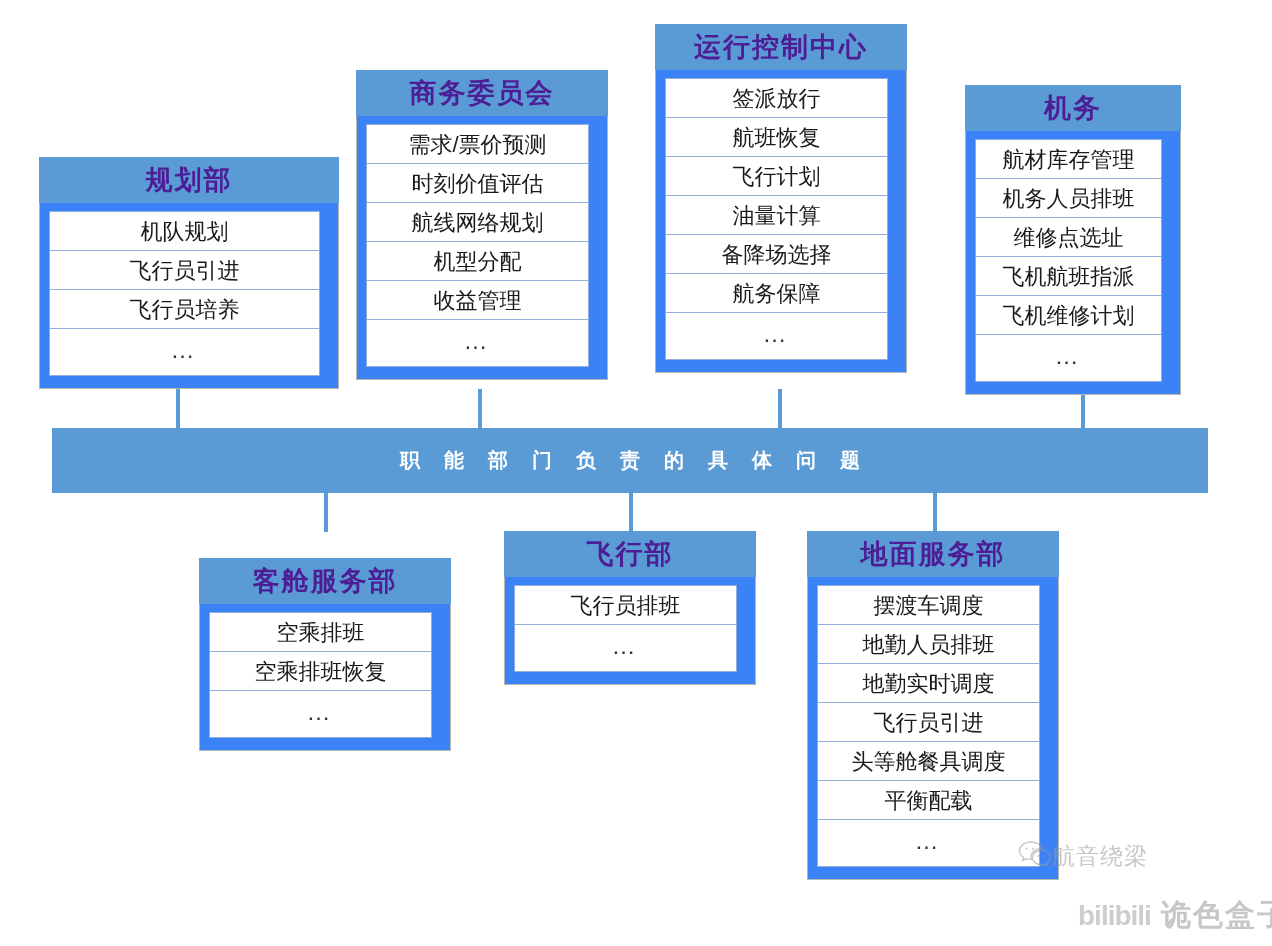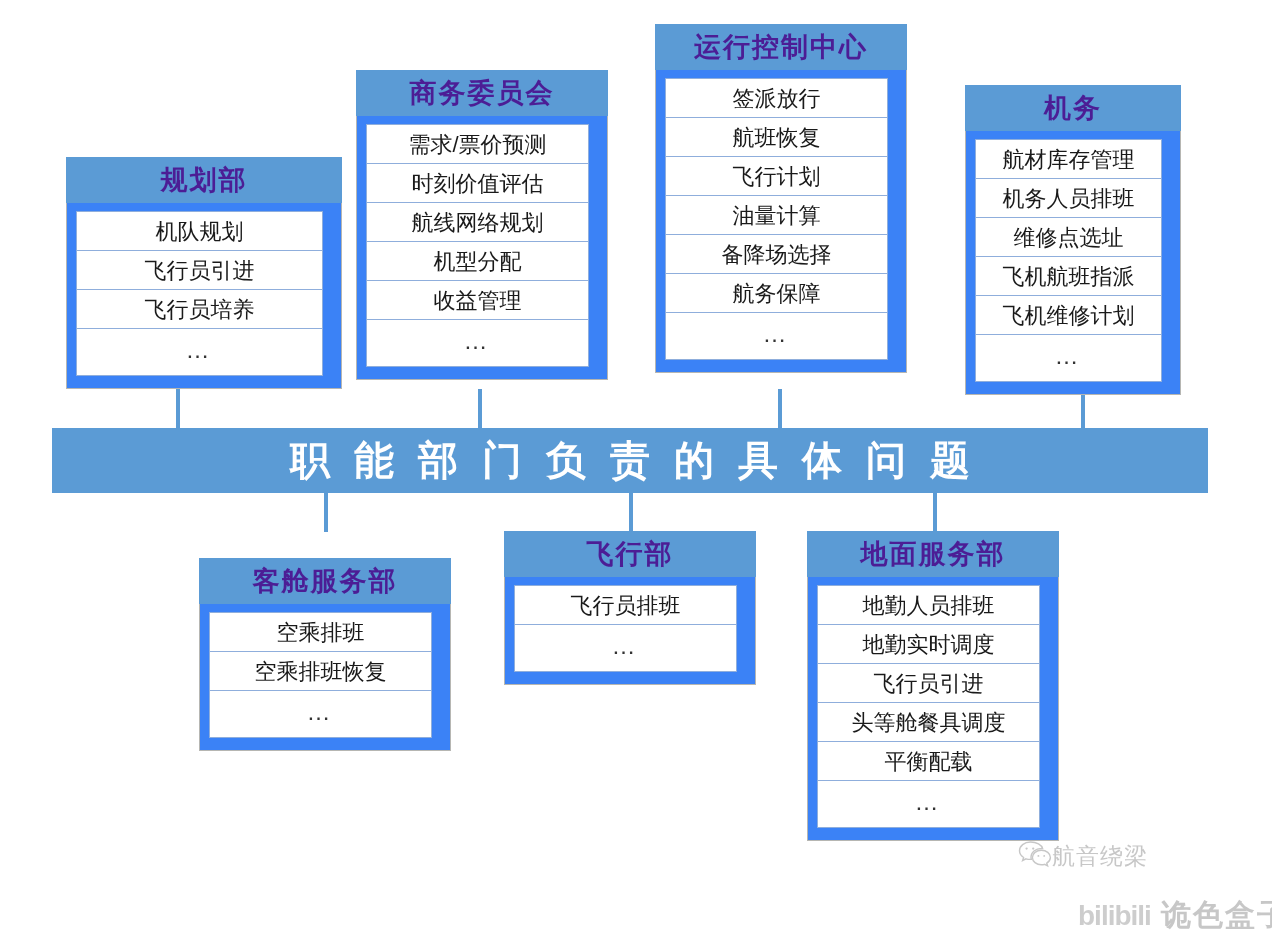--- a/index.html
+++ b/index.html
@@ -83,21 +83,21 @@
     width: 1156px;
     height: 65px;
     background: #5B9BD5;
     color: #ffffff;
     display: flex;
     align-items: center;
     justify-content: center;
     box-sizing: border-box;
   }
   #banner-text {
-    font-size: 40px;
+    font-size: 20px;
     font-weight: bold;
     letter-spacing: 24px;
     text-indent: 24px;
     white-space: nowrap;
   }
 
   
   .connector {
     position: absolute;
     background: #5B9BD5;
@@ -151,21 +151,21 @@
 
   <div class="connector" style="left:176px; top:389px; height:40px;"></div>
   <div class="connector" style="left:478px; top:389px; height:40px;"></div>
   <div class="connector" style="left:778px; top:389px; height:40px;"></div>
   <div class="connector" style="left:1081px; top:389px; height:40px;"></div>
 
   <div class="connector" style="left:324px; top:492px; height:40px;"></div>
   <div class="connector" style="left:629px; top:492px; height:40px;"></div>
   <div class="connector" style="left:933px; top:492px; height:40px;"></div>
 
-  <div class="dept-box" style="left:66px; top:157px; width:276px;">
+  <div class="dept-box" style="left:39px; top:157px; width:300px;">
     <div class="dept-header">规划部</div>
     <div class="dept-body">
       <div class="dept-rows">
         <div class="dept-row">机队规划</div>
         <div class="dept-row">飞行员引进</div>
         <div class="dept-row">飞行员培养</div>
         <div class="dept-row ellipsis">…</div>
       </div>
     </div>
   </div>
@@ -235,20 +235,21 @@
         <div class="dept-row">飞行员排班</div>
         <div class="dept-row ellipsis">…</div>
       </div>
     </div>
   </div>
 
   <div class="dept-box" style="left:807px; top:531px; width:252px;">
     <div class="dept-header">地面服务部</div>
     <div class="dept-body">
       <div class="dept-rows">
+        <div class="dept-row">摆渡车调度</div>
         <div class="dept-row">地勤人员排班</div>
         <div class="dept-row">地勤实时调度</div>
         <div class="dept-row">飞行员引进</div>
         <div class="dept-row">头等舱餐具调度</div>
         <div class="dept-row">平衡配载</div>
         <div class="dept-row ellipsis">…</div>
       </div>
     </div>
   </div>
 

